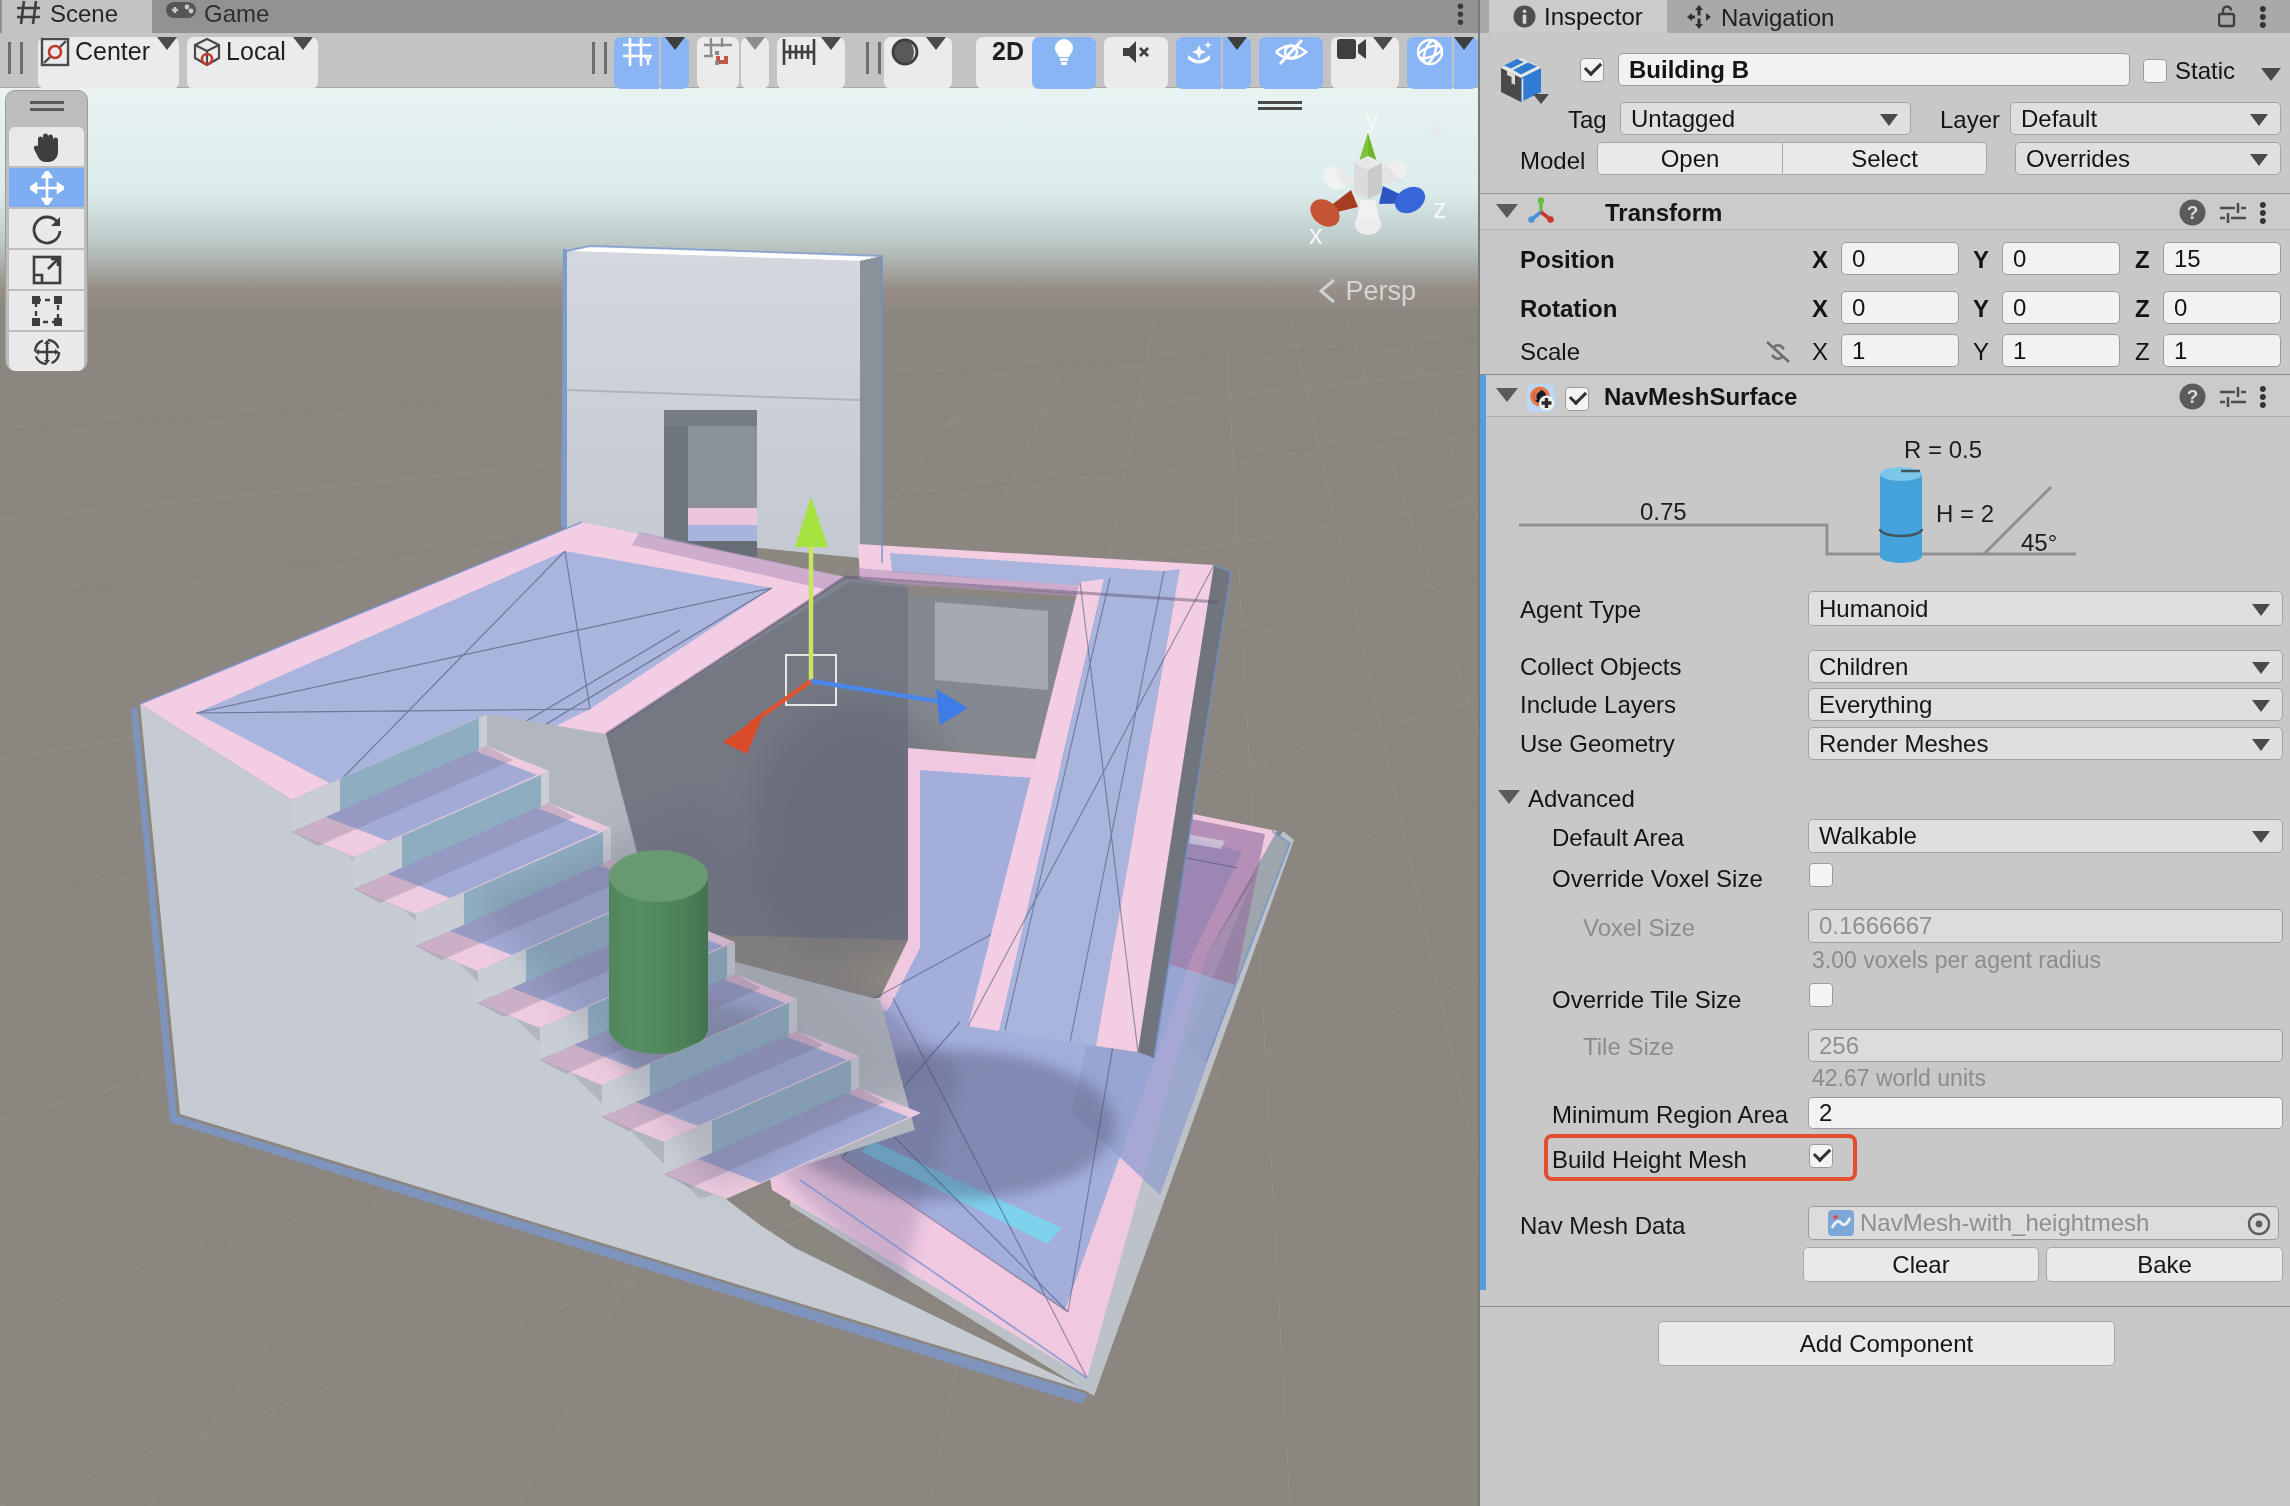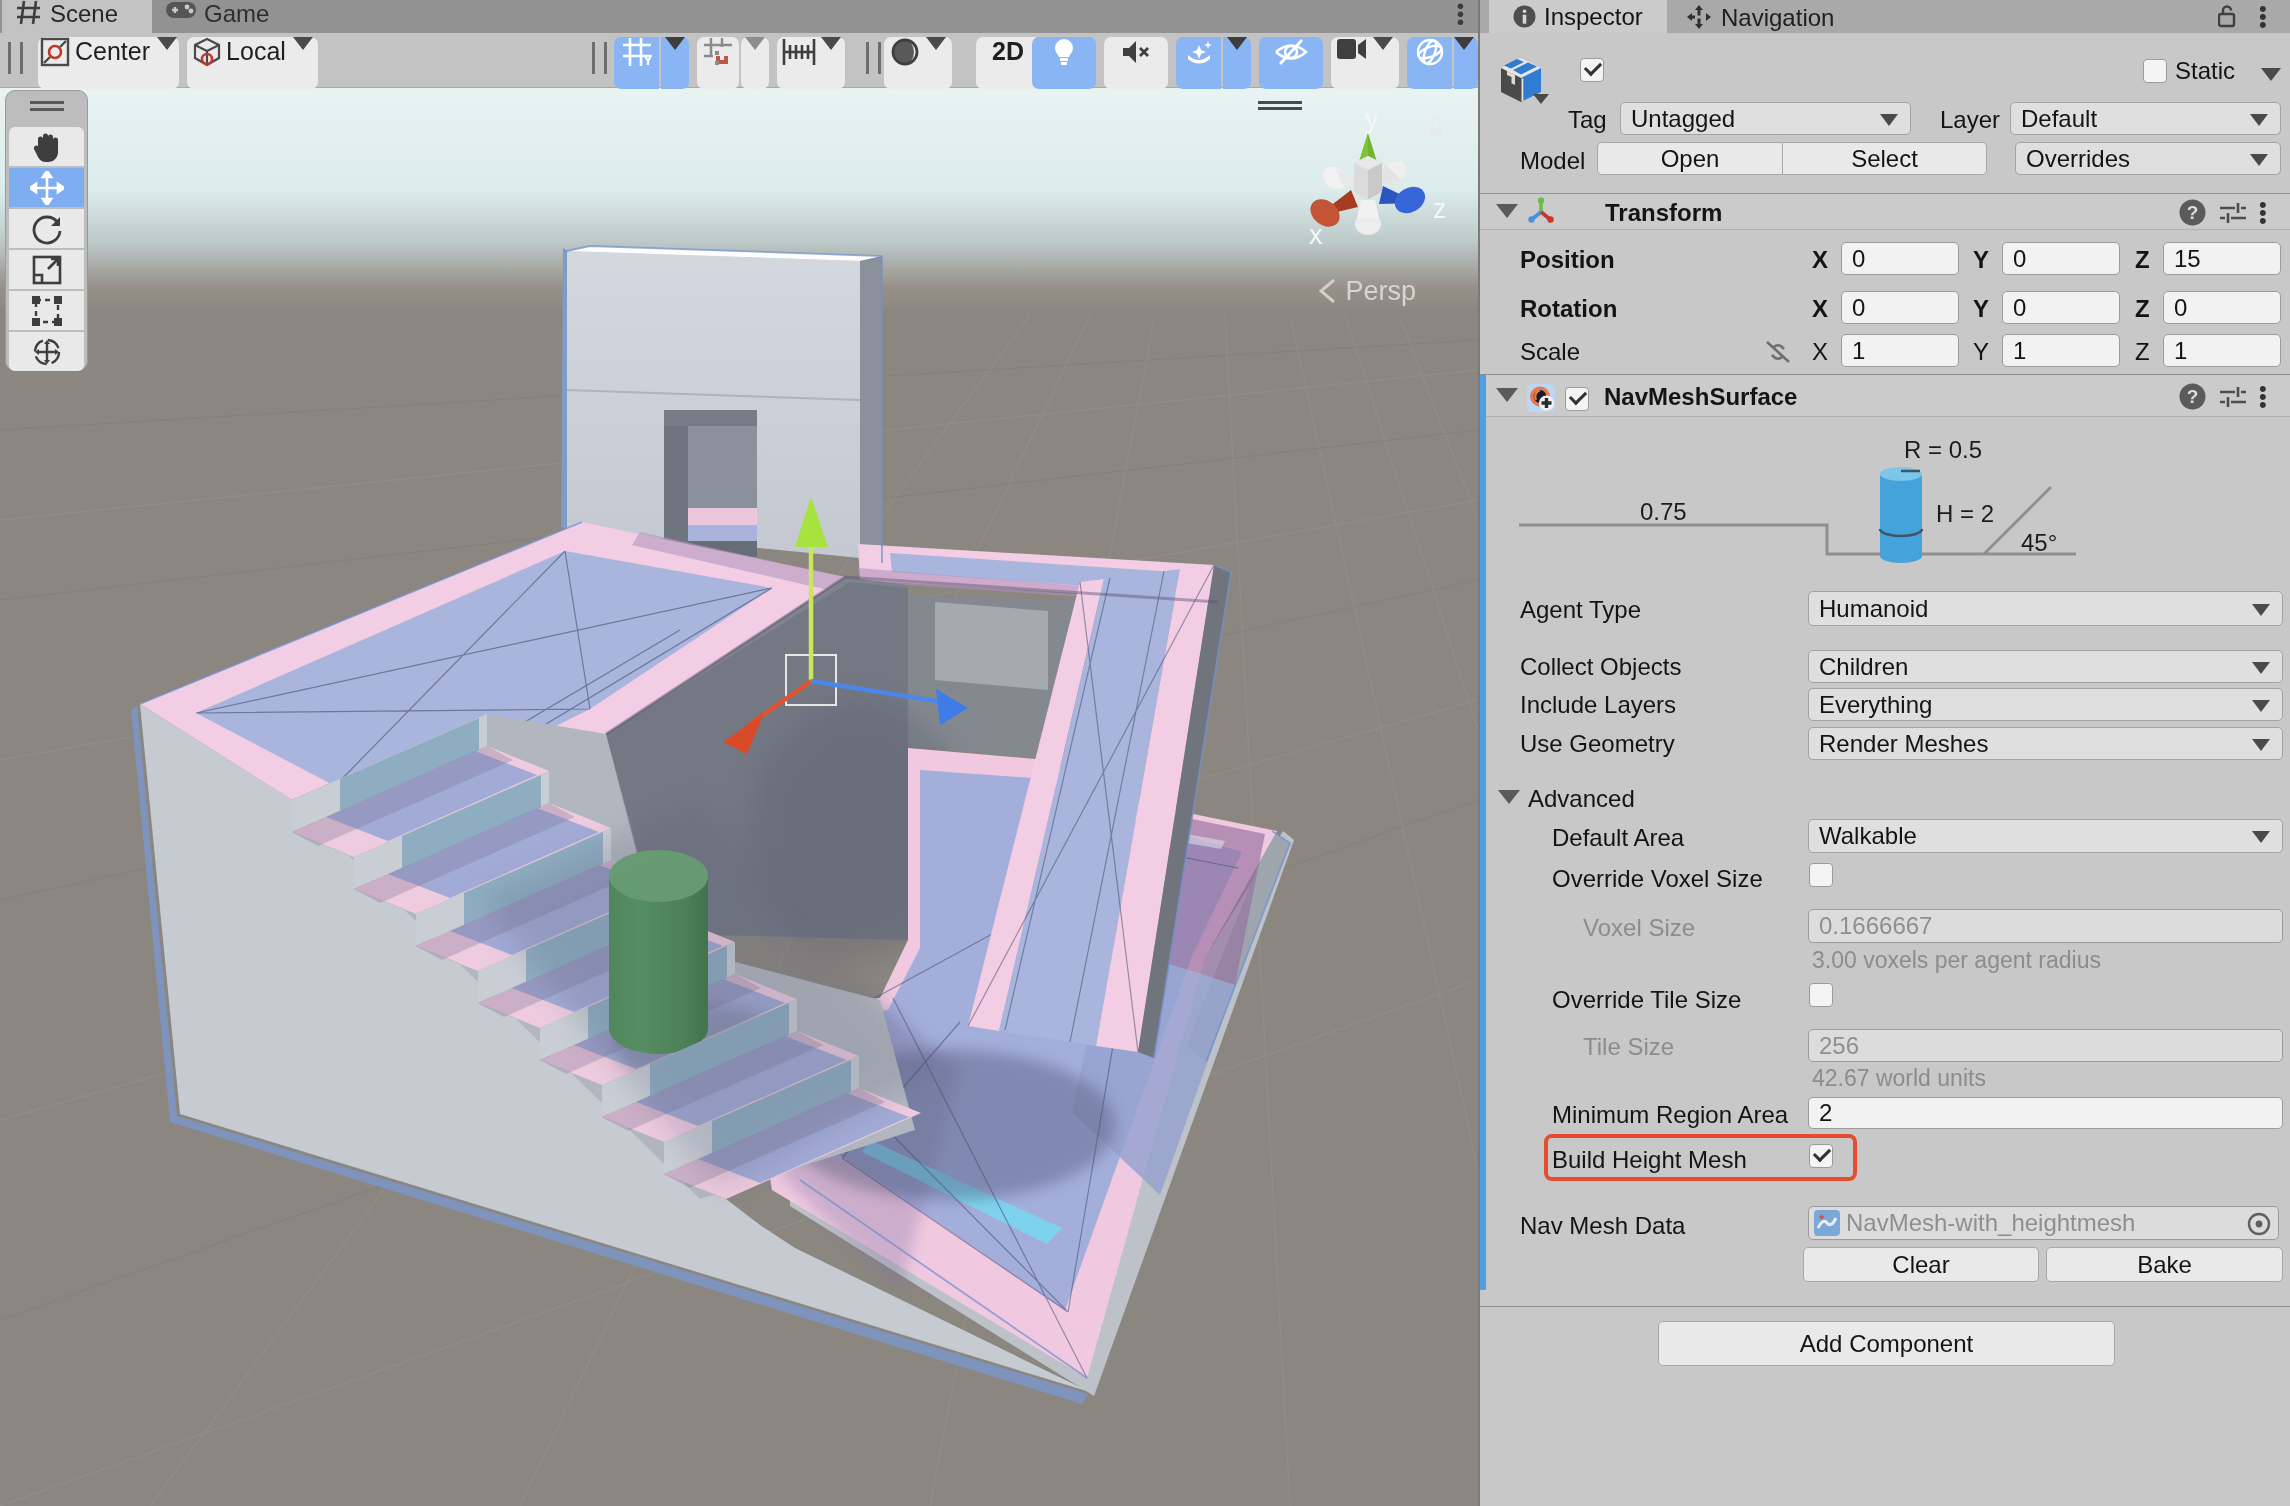--- a/index.html
+++ b/index.html
@@ -481,20 +481,21 @@
       <polygon points="8,18 28,8 48,18 28,28" fill="#e8e6e2"></polygon>
       <polygon points="11,15.5 24,9 31,12 18,18.5" fill="#2f7cd2"></polygon>
       <polygon points="20,20 35,12.5 44,16.5 28,24.5" fill="#2f7cd2"></polygon>
       <polygon points="8,18 28,28 28,52 8,42" fill="#4a4a4a"></polygon>
       <polygon points="14,20.8 22,24.8 22,35 18.5,33.2 18.5,27 14,25" fill="#dddbd7"></polygon>
       <polygon points="28,28 48,18 48,42 28,52" fill="#2f7cd2"></polygon>
       <path d="M29.5,28.6 L29.5,51" stroke="#e8e6e2" stroke-width="1.6"></path>
       <polygon points="40,44 56,44 48,54" fill="#4a4a4a"></polygon>
     </svg>
     <div class="chk checked" style="left:100px;top:58px"></div>
+    <div class="field" style="left:138px;top:53px;width:512px;height:33px;font-weight:bold">Building B</div>
     <div class="chk" style="left:663px;top:59px"></div>
     <div class="lbl" style="left:695px;top:57px">Static</div>
     <div style="position:absolute;left:781px;top:68px;width:0;height:0;border-left:10px solid transparent;border-right:10px solid transparent;border-top:13px solid #4a4a4a"></div>
     <div class="lbl" style="left:88px;top:106px">Tag</div>
     <div class="drop" style="left:140px;top:102px;width:291px;height:33px">Untagged</div>
     <div class="lbl" style="left:460px;top:106px">Layer</div>
     <div class="drop" style="left:530px;top:102px;width:271px;height:33px">Default</div>
     <div class="lbl" style="left:40px;top:147px">Model</div>
     <div class="btn" style="left:117px;top:142px;width:186px;height:33px;border-radius:5px 0 0 5px">Open</div>
     <div class="btn" style="left:303px;top:142px;width:204px;height:33px;border-left:none;border-radius:0 5px 5px 0">Select</div>
@@ -619,21 +620,21 @@
     <div class="chk" style="left:329px;top:983px"></div>
     <div class="lbl gray" style="left:103px;top:1033px">Tile Size</div>
     <div class="field" style="left:328px;top:1029px;width:475px;height:33px;background:#dcdcdc;color:#8f8f8f">256</div>
     <div class="lbl gray" style="left:332px;top:1065px;font-size:23px">42.67 world units</div>
     <div class="lbl" style="left:72px;top:1101px">Minimum Region Area</div>
     <div class="field" style="left:328px;top:1097px;width:475px;height:32px">2</div>
     <div style="position:absolute;left:64px;top:1134px;width:313px;height:47px;border:4px solid #e34e31;border-radius:8px"></div>
     <div class="lbl" style="left:72px;top:1146px">Build Height Mesh</div>
     <div class="chk checked" style="left:329px;top:1144px"></div>
     <div class="lbl" style="left:40px;top:1212px">Nav Mesh Data</div>
-    <div class="field" style="left:328px;top:1206px;width:471px;height:34px;background:#dcdcdc;color:#8f8f8f;padding-left:5px">
+    <div class="field" style="left:328px;top:1206px;width:471px;height:34px;background:#dcdcdc;color:#8f8f8f;padding-left:19px">
       <svg width="26" height="26" viewBox="0 0 26 26" style="margin-right:6px">
           <rect x="0" y="0" width="26" height="26" rx="4" fill="#7da7d9"></rect>
           <path d="M4 18 Q9 8 13 13 Q17 18 22 8" stroke="#e8eef5" stroke-width="3" fill="none"></path>
           <path d="M5 7 L10 7 M7.5 4.5 L7.5 9.5" stroke="#d9534f" stroke-width="2"></path>
         </svg>
       <span style="overflow:hidden;white-space:nowrap">NavMesh-with_heightmesh</span>
       <svg width="26" height="26" viewBox="0 0 26 26" style="position:absolute;right:6px;top:4px">
           <circle cx="13" cy="13" r="10" fill="none" stroke="#5f5f5f" stroke-width="2.4"></circle>
           <circle cx="13" cy="13" r="3.4" fill="#5f5f5f"></circle>
         </svg>

